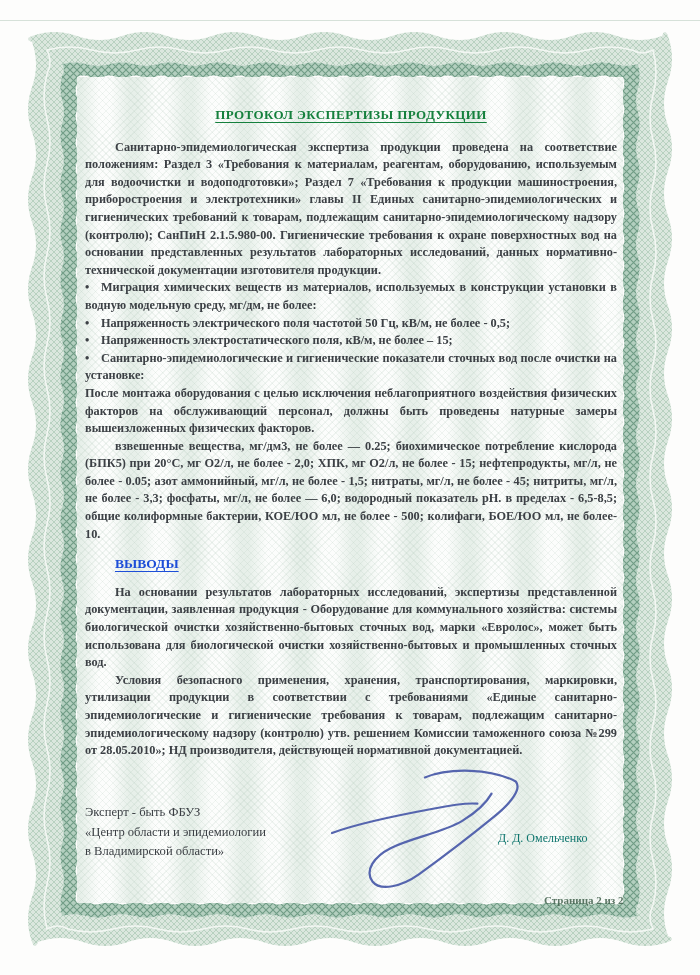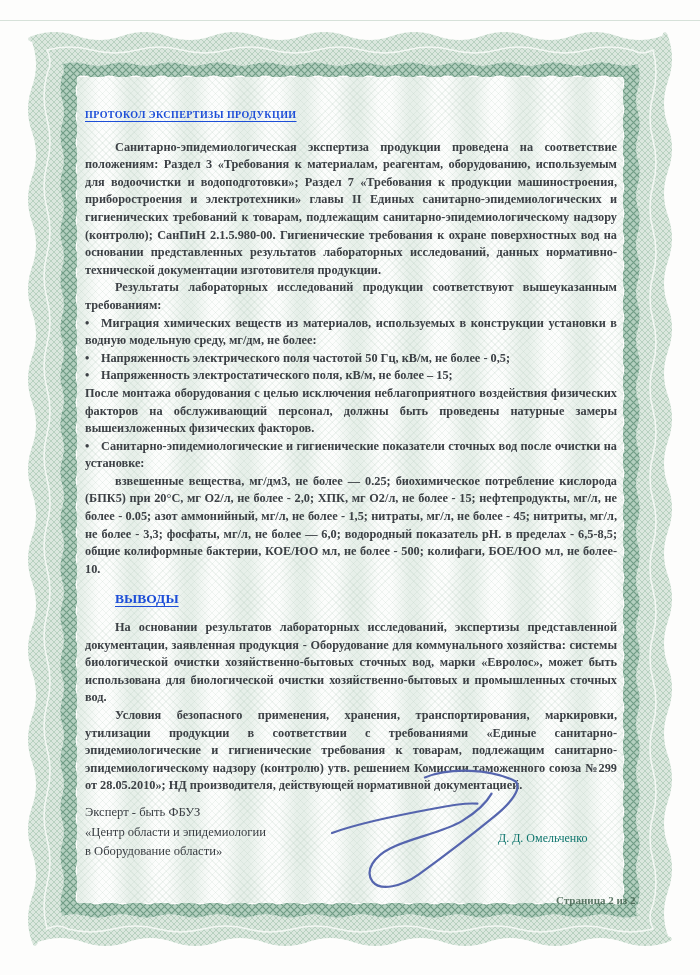--- a/index.html
+++ b/index.html
@@ -25,37 +25,37 @@
   }
   .content{
     position:absolute;left:85px;top:106px;width:532px;
     font-size:12.3px;line-height:17.6px;
   }
   .content p{margin:0;}
   .j{text-align:justify;font-weight:bold;}
   .ind{text-indent:30px;}
   .sub{padding-left:28px;}
   .title{
-    font-size:10px;font-weight:bold;
-    margin:0 0 15px 0;letter-spacing:0.4px;color:#1d4ed8;
+    font-size:13px;font-weight:bold;text-align:center;
+    margin:0 0 15px 0;letter-spacing:0.4px;color:#15803d;
     text-decoration:underline;text-underline-offset:3px;
   }
   .subhead{
     font-size:13.5px;font-weight:bold;color:#1d4ed8;
     margin:12px 0 11px 0;text-indent:30px;
     text-decoration:underline;text-underline-offset:3px;
   }
   .bullet-p .blt{display:inline-block;width:16px;text-indent:0;}
   .expert{
     position:absolute;left:85px;top:803px;width:300px;
     font-size:12.6px;line-height:19.5px;
   }
   .sig{position:absolute;left:328px;top:768px;width:212px;height:132px;pointer-events:none;}
   .signer{position:absolute;left:498px;top:831px;font-size:12px;color:#0f766e;}
-  .pagelabel{position:absolute;left:544px;top:894px;font-size:11px;font-weight:bold;opacity:0.85;padding-left:12px;}
+  .pagelabel{position:absolute;left:544px;top:894px;font-size:11px;font-weight:bold;opacity:0.85;}
 </style>
 </head>
 <body>
 
 <div class="page" style="color: rgb(60, 64, 69);">
 
   <div class="scan-line"></div>
 
   <svg class="frame" viewBox="0 0 700 975" aria-hidden="true">
     <defs>
@@ -72,44 +72,43 @@
     <path id="bandAline" fill="none" stroke="#f3f7f3" stroke-width="1.6" d="M47,50 Q69.5,44 92,50 Q114.5,56 137,50 Q159.5,44 182,50 Q204.5,56 227,50 Q249.5,44 272,50 Q294.5,56 317,50 Q339.5,44 362,50 Q384.5,56 407,50 Q429.5,44 452,50 Q474.5,56 497,50 Q519.5,44 542,50 Q564.5,56 587,50 Q609.5,44 632,50 Q642.5,56 653,50 Q659,72.5 653,95 Q647,117.5 653,140 Q659,162.5 653,185 Q647,207.5 653,230 Q659,252.5 653,275 Q647,297.5 653,320 Q659,342.5 653,365 Q647,387.5 653,410 Q659,432.5 653,455 Q647,477.5 653,500 Q659,522.5 653,545 Q647,567.5 653,590 Q659,612.5 653,635 Q647,657.5 653,680 Q659,702.5 653,725 Q647,747.5 653,770 Q659,792.5 653,815 Q647,837.5 653,860 Q659,882.5 653,905 Q647,917 653,929 Q630.5,935 608,929 Q585.5,923 563,929 Q540.5,935 518,929 Q495.5,923 473,929 Q450.5,935 428,929 Q405.5,923 383,929 Q360.5,935 338,929 Q315.5,923 293,929 Q270.5,935 248,929 Q225.5,923 203,929 Q180.5,935 158,929 Q135.5,923 113,929 Q90.5,935 68,929 Q57.5,923 47,929 Q41,906.5 47,884 Q53,861.5 47,839 Q41,816.5 47,794 Q53,771.5 47,749 Q41,726.5 47,704 Q53,681.5 47,659 Q41,636.5 47,614 Q53,591.5 47,569 Q41,546.5 47,524 Q53,501.5 47,479 Q41,456.5 47,434 Q53,411.5 47,389 Q41,366.5 47,344 Q53,321.5 47,299 Q41,276.5 47,254 Q53,231.5 47,209 Q41,186.5 47,164 Q53,141.5 47,119 Q41,96.5 47,74 Q53,62 47,50 Z"></path>
     <path id="bandB" fill="url(#hatchB)" fill-rule="evenodd" d="M62,64 Q74,60.5 86,64 Q98,67.5 110,64 Q122,60.5 134,64 Q146,67.5 158,64 Q170,60.5 182,64 Q194,67.5 206,64 Q218,60.5 230,64 Q242,67.5 254,64 Q266,60.5 278,64 Q290,67.5 302,64 Q314,60.5 326,64 Q338,67.5 350,64 Q362,60.5 374,64 Q386,67.5 398,64 Q410,60.5 422,64 Q434,67.5 446,64 Q458,60.5 470,64 Q482,67.5 494,64 Q506,60.5 518,64 Q530,67.5 542,64 Q554,60.5 566,64 Q578,67.5 590,64 Q602,60.5 614,64 Q626,67.5 638,64 Q641.5,76 638,88 Q634.5,100 638,112 Q641.5,124 638,136 Q634.5,148 638,160 Q641.5,172 638,184 Q634.5,196 638,208 Q641.5,220 638,232 Q634.5,244 638,256 Q641.5,268 638,280 Q634.5,292 638,304 Q641.5,316 638,328 Q634.5,340 638,352 Q641.5,364 638,376 Q634.5,388 638,400 Q641.5,412 638,424 Q634.5,436 638,448 Q641.5,460 638,472 Q634.5,484 638,496 Q641.5,508 638,520 Q634.5,532 638,544 Q641.5,556 638,568 Q634.5,580 638,592 Q641.5,604 638,616 Q634.5,628 638,640 Q641.5,652 638,664 Q634.5,676 638,688 Q641.5,700 638,712 Q634.5,724 638,736 Q641.5,748 638,760 Q634.5,772 638,784 Q641.5,796 638,808 Q634.5,820 638,832 Q641.5,844 638,856 Q634.5,868 638,880 Q641.5,892 638,904 Q634.5,910 638,916 Q626,919.5 614,916 Q602,912.5 590,916 Q578,919.5 566,916 Q554,912.5 542,916 Q530,919.5 518,916 Q506,912.5 494,916 Q482,919.5 470,916 Q458,912.5 446,916 Q434,919.5 422,916 Q410,912.5 398,916 Q386,919.5 374,916 Q362,912.5 350,916 Q338,919.5 326,916 Q314,912.5 302,916 Q290,919.5 278,916 Q266,912.5 254,916 Q242,919.5 230,916 Q218,912.5 206,916 Q194,919.5 182,916 Q170,912.5 158,916 Q146,919.5 134,916 Q122,912.5 110,916 Q98,919.5 86,916 Q74,912.5 62,916 Q58.5,904 62,892 Q65.5,880 62,868 Q58.5,856 62,844 Q65.5,832 62,820 Q58.5,808 62,796 Q65.5,784 62,772 Q58.5,760 62,748 Q65.5,736 62,724 Q58.5,712 62,700 Q65.5,688 62,676 Q58.5,664 62,652 Q65.5,640 62,628 Q58.5,616 62,604 Q65.5,592 62,580 Q58.5,568 62,556 Q65.5,544 62,532 Q58.5,520 62,508 Q65.5,496 62,484 Q58.5,472 62,460 Q65.5,448 62,436 Q58.5,424 62,412 Q65.5,400 62,388 Q58.5,376 62,364 Q65.5,352 62,340 Q58.5,328 62,316 Q65.5,304 62,292 Q58.5,280 62,268 Q65.5,256 62,244 Q58.5,232 62,220 Q65.5,208 62,196 Q58.5,184 62,172 Q65.5,160 62,148 Q58.5,136 62,124 Q65.5,112 62,100 Q58.5,88 62,76 Q65.5,70 62,64 Z M77,77 Q83.5,74.2 90,77 Q96.5,79.8 103,77 Q109.5,74.2 116,77 Q122.5,79.8 129,77 Q135.5,74.2 142,77 Q148.5,79.8 155,77 Q161.5,74.2 168,77 Q174.5,79.8 181,77 Q187.5,74.2 194,77 Q200.5,79.8 207,77 Q213.5,74.2 220,77 Q226.5,79.8 233,77 Q239.5,74.2 246,77 Q252.5,79.8 259,77 Q265.5,74.2 272,77 Q278.5,79.8 285,77 Q291.5,74.2 298,77 Q304.5,79.8 311,77 Q317.5,74.2 324,77 Q330.5,79.8 337,77 Q343.5,74.2 350,77 Q356.5,79.8 363,77 Q369.5,74.2 376,77 Q382.5,79.8 389,77 Q395.5,74.2 402,77 Q408.5,79.8 415,77 Q421.5,74.2 428,77 Q434.5,79.8 441,77 Q447.5,74.2 454,77 Q460.5,79.8 467,77 Q473.5,74.2 480,77 Q486.5,79.8 493,77 Q499.5,74.2 506,77 Q512.5,79.8 519,77 Q525.5,74.2 532,77 Q538.5,79.8 545,77 Q551.5,74.2 558,77 Q564.5,79.8 571,77 Q577.5,74.2 584,77 Q590.5,79.8 597,77 Q603.5,74.2 610,77 Q616.5,79.8 623,77 Q625.8,83.5 623,90 Q620.2,96.5 623,103 Q625.8,109.5 623,116 Q620.2,122.5 623,129 Q625.8,135.5 623,142 Q620.2,148.5 623,155 Q625.8,161.5 623,168 Q620.2,174.5 623,181 Q625.8,187.5 623,194 Q620.2,200.5 623,207 Q625.8,213.5 623,220 Q620.2,226.5 623,233 Q625.8,239.5 623,246 Q620.2,252.5 623,259 Q625.8,265.5 623,272 Q620.2,278.5 623,285 Q625.8,291.5 623,298 Q620.2,304.5 623,311 Q625.8,317.5 623,324 Q620.2,330.5 623,337 Q625.8,343.5 623,350 Q620.2,356.5 623,363 Q625.8,369.5 623,376 Q620.2,382.5 623,389 Q625.8,395.5 623,402 Q620.2,408.5 623,415 Q625.8,421.5 623,428 Q620.2,434.5 623,441 Q625.8,447.5 623,454 Q620.2,460.5 623,467 Q625.8,473.5 623,480 Q620.2,486.5 623,493 Q625.8,499.5 623,506 Q620.2,512.5 623,519 Q625.8,525.5 623,532 Q620.2,538.5 623,545 Q625.8,551.5 623,558 Q620.2,564.5 623,571 Q625.8,577.5 623,584 Q620.2,590.5 623,597 Q625.8,603.5 623,610 Q620.2,616.5 623,623 Q625.8,629.5 623,636 Q620.2,642.5 623,649 Q625.8,655.5 623,662 Q620.2,668.5 623,675 Q625.8,681.5 623,688 Q620.2,694.5 623,701 Q625.8,707.5 623,714 Q620.2,720.5 623,727 Q625.8,733.5 623,740 Q620.2,746.5 623,753 Q625.8,759.5 623,766 Q620.2,772.5 623,779 Q625.8,785.5 623,792 Q620.2,798.5 623,805 Q625.8,811.5 623,818 Q620.2,824.5 623,831 Q625.8,837.5 623,844 Q620.2,850.5 623,857 Q625.8,863.5 623,870 Q620.2,876.5 623,883 Q625.8,889.5 623,896 Q620.2,899.5 623,903 Q616.5,905.8 610,903 Q603.5,900.2 597,903 Q590.5,905.8 584,903 Q577.5,900.2 571,903 Q564.5,905.8 558,903 Q551.5,900.2 545,903 Q538.5,905.8 532,903 Q525.5,900.2 519,903 Q512.5,905.8 506,903 Q499.5,900.2 493,903 Q486.5,905.8 480,903 Q473.5,900.2 467,903 Q460.5,905.8 454,903 Q447.5,900.2 441,903 Q434.5,905.8 428,903 Q421.5,900.2 415,903 Q408.5,905.8 402,903 Q395.5,900.2 389,903 Q382.5,905.8 376,903 Q369.5,900.2 363,903 Q356.5,905.8 350,903 Q343.5,900.2 337,903 Q330.5,905.8 324,903 Q317.5,900.2 311,903 Q304.5,905.8 298,903 Q291.5,900.2 285,903 Q278.5,905.8 272,903 Q265.5,900.2 259,903 Q252.5,905.8 246,903 Q239.5,900.2 233,903 Q226.5,905.8 220,903 Q213.5,900.2 207,903 Q200.5,905.8 194,903 Q187.5,900.2 181,903 Q174.5,905.8 168,903 Q161.5,900.2 155,903 Q148.5,905.8 142,903 Q135.5,900.2 129,903 Q122.5,905.8 116,903 Q109.5,900.2 103,903 Q96.5,905.8 90,903 Q83.5,900.2 77,903 Q74.2,896.5 77,890 Q79.8,883.5 77,877 Q74.2,870.5 77,864 Q79.8,857.5 77,851 Q74.2,844.5 77,838 Q79.8,831.5 77,825 Q74.2,818.5 77,812 Q79.8,805.5 77,799 Q74.2,792.5 77,786 Q79.8,779.5 77,773 Q74.2,766.5 77,760 Q79.8,753.5 77,747 Q74.2,740.5 77,734 Q79.8,727.5 77,721 Q74.2,714.5 77,708 Q79.8,701.5 77,695 Q74.2,688.5 77,682 Q79.8,675.5 77,669 Q74.2,662.5 77,656 Q79.8,649.5 77,643 Q74.2,636.5 77,630 Q79.8,623.5 77,617 Q74.2,610.5 77,604 Q79.8,597.5 77,591 Q74.2,584.5 77,578 Q79.8,571.5 77,565 Q74.2,558.5 77,552 Q79.8,545.5 77,539 Q74.2,532.5 77,526 Q79.8,519.5 77,513 Q74.2,506.5 77,500 Q79.8,493.5 77,487 Q74.2,480.5 77,474 Q79.8,467.5 77,461 Q74.2,454.5 77,448 Q79.8,441.5 77,435 Q74.2,428.5 77,422 Q79.8,415.5 77,409 Q74.2,402.5 77,396 Q79.8,389.5 77,383 Q74.2,376.5 77,370 Q79.8,363.5 77,357 Q74.2,350.5 77,344 Q79.8,337.5 77,331 Q74.2,324.5 77,318 Q79.8,311.5 77,305 Q74.2,298.5 77,292 Q79.8,285.5 77,279 Q74.2,272.5 77,266 Q79.8,259.5 77,253 Q74.2,246.5 77,240 Q79.8,233.5 77,227 Q74.2,220.5 77,214 Q79.8,207.5 77,201 Q74.2,194.5 77,188 Q79.8,181.5 77,175 Q74.2,168.5 77,162 Q79.8,155.5 77,149 Q74.2,142.5 77,136 Q79.8,129.5 77,123 Q74.2,116.5 77,110 Q79.8,103.5 77,97 Q74.2,90.5 77,84 Q79.8,80.5 77,77 Z"></path>
   </svg>
 
   <div class="content-bg"></div>
 
   <div class="content">
     <h1 class="title">ПРОТОКОЛ ЭКСПЕРТИЗЫ ПРОДУКЦИИ</h1>
 
     <p class="ind j">Санитарно-эпидемиологическая экспертиза продукции проведена на соответствие положениям: Раздел 3 «Требования к материалам, реагентам, оборудованию, используемым для водоочистки и водоподготовки»; Раздел 7 «Требования к продукции машиностроения, приборостроения и электротехники» главы II Единых санитарно-эпидемиологических и гигиенических требований к товарам, подлежащим санитарно-эпидемиологическому надзору (контролю); СанПиН 2.1.5.980-00. Гигиенические требования к охране поверхностных вод на основании представленных результатов лабораторных исследований, данных нормативно-технической документации изготовителя продукции.</p>
-    <p class="ind j">Результаты лабораторных исследований продукции соответствуют вышеуказанным требованиям:</p>
 
     <p class="j bullet-p"><span class="blt">•</span><span>Миграция химических веществ из материалов, используемых в конструкции установки в водную модельную среду, мг/дм, не более:</span></p>
 
     <p class="j bullet-p"><span class="blt">•</span><span>Напряженность электрического поля частотой 50 Гц, кВ/м, не более - 0,5;</span></p>
 
     <p class="j bullet-p"><span class="blt">•</span><span>Напряженность электростатического поля, кВ/м, не более – 15;</span></p>
 
+    <p class="j bullet-p"><span class="blt">•</span><span>Санитарно-эпидемиологические и гигиенические показатели сточных вод после очистки на установке:</span></p>
+
     <p class="j">После монтажа оборудования с целью исключения неблагоприятного воздействия физических факторов на обслуживающий персонал, должны быть проведены натурные замеры вышеизложенных физических факторов.</p>
-
-    <p class="j bullet-p"><span class="blt">•</span><span>Санитарно-эпидемиологические и гигиенические показатели сточных вод после очистки на установке:</span></p>
 
     <p class="ind j">взвешенные вещества, мг/дм3, не более — 0.25; биохимическое потребление кислорода (БПК5) при 20°С, мг О2/л, не более - 2,0; ХПК, мг О2/л, не более - 15; нефтепродукты, мг/л, не более - 0.05; азот аммонийный, мг/л, не более - 1,5; нитраты, мг/л, не более - 45; нитриты, мг/л, не более - 3,3; фосфаты, мг/л, не более — 6,0; водородный показатель рН. в пределах - 6,5-8,5; общие колиформные бактерии, КОЕ/ЮО мл, не более - 500; колифаги, БОЕ/ЮО мл, не более- 10.</p>
 
     <h2 class="subhead">ВЫВОДЫ</h2>
 
     <p class="ind j">На основании результатов лабораторных исследований, экспертизы представленной документации, заявленная продукция - Оборудование для коммунального хозяйства: системы биологической очистки хозяйственно-бытовых сточных вод, марки «Евролос», может быть использована для биологической очистки хозяйственно-бытовых и промышленных сточных вод.</p>
     <p class="ind j">Условия безопасного применения, хранения, транспортирования, маркировки, утилизации продукции в соответствии с требованиями «Единые санитарно-эпидемиологические и гигиенические требования к товарам, подлежащим санитарно-эпидемиологическому надзору (контролю) утв. решением Комиссии таможенного союза №299 от 28.05.2010»; НД производителя, действующей нормативной документацией.</p>
   </div>
 
   <div class="expert">
     <div>Эксперт - быть ФБУЗ</div>
     <div>«Центр области и эпидемиологии</div>
-    <div>в Оборудование области»</div>
+    <div>в Владимирской области»</div>
   </div>
 
   <svg class="sig" viewBox="0 0 210 130" aria-hidden="true">
     <path class="ink" d="M4,64 C28,55 66,47 104,40 C124,36 138,34 148,35" fill="none" stroke="#5565ae" stroke-width="2.2" stroke-linecap="round"></path>
     <path class="ink" d="M96,9 C120,-1 162,0 186,13 C192,20 182,34 163,49 C141,67 112,89 90,105 C73,117 52,122 44,112 C36,101 46,87 62,79 C84,68 113,64 133,52 C146,44 157,34 162,25" fill="none" stroke="#5565ae" stroke-width="2.2" stroke-linecap="round"></path>
   </svg>
 
   <div class="signer">Д. Д. Омельченко</div>
 
   <div class="pagelabel" style="color: rgb(65, 96, 76);">Страница 2 из 2</div>

